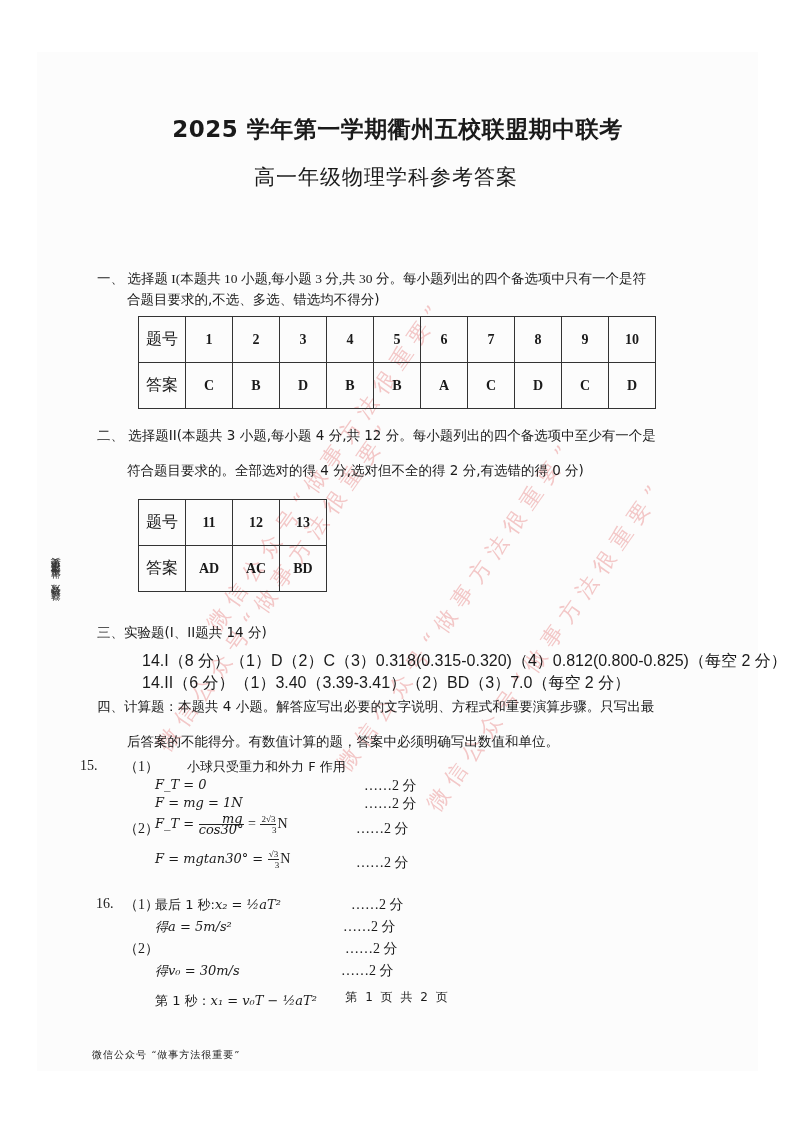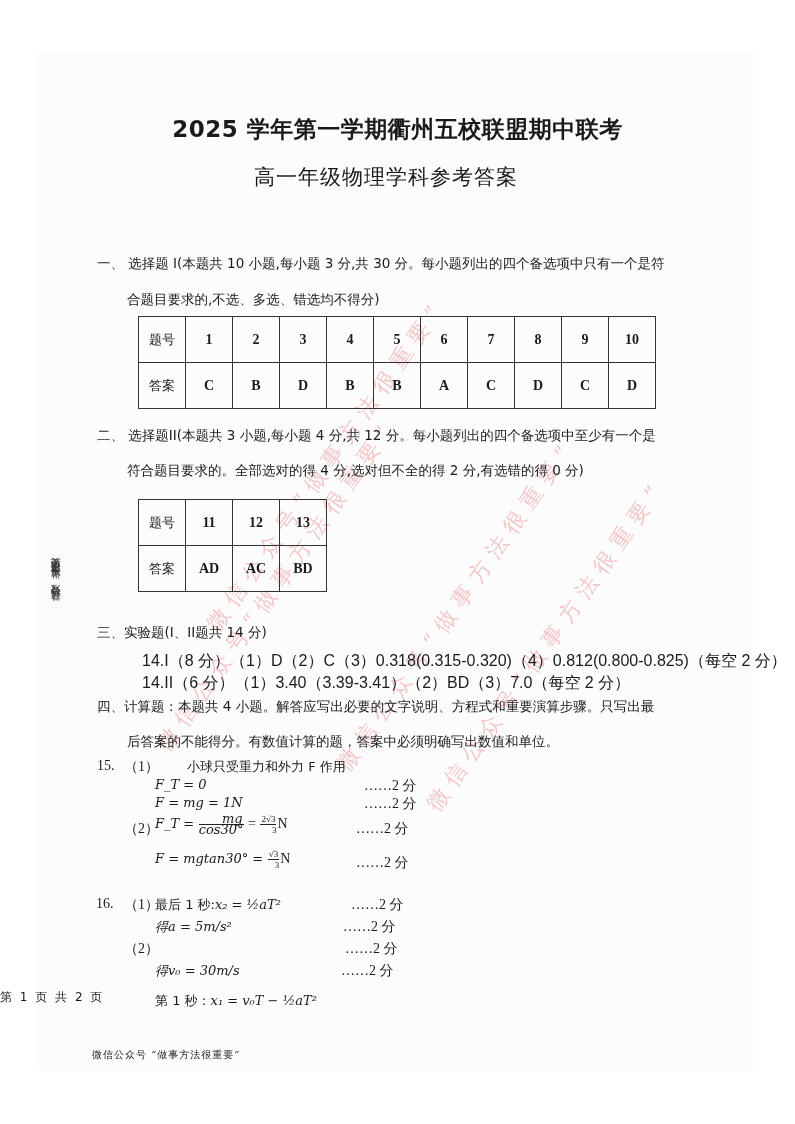--- a/index.html
+++ b/index.html
@@ -7,52 +7,52 @@
     width: 795px; height: 1124px; background: #ffffff; position: relative; overflow: hidden;
     font-family: "Liberation Serif", "DejaVu Serif", serif; color: #1a1a1a;
   }
   .sheet { position: absolute; left: 37px; top: 52px; width: 721px; height: 1019px; background: #fcfcfc; }
   .abs { position: absolute; white-space: nowrap; }
   .title { left: 0; width: 795px; top: 114px; text-align: center; font-family: "DejaVu Sans", sans-serif; font-weight: bold; font-size: 23px; letter-spacing: 0.5px; }
   .subtitle { left: 0; width: 772px; top: 163px; text-align: center; font-family: "DejaVu Sans", sans-serif; font-size: 21px; letter-spacing: 1px; }
   .sec { font-family: "DejaVu Sans", sans-serif; font-size: 13.5px; }
   table.ans { position: absolute; border-collapse: collapse; font-family: "Liberation Serif", serif; font-weight: bold; font-size: 14px; }
   table.ans td { border: 1.3px solid #333; text-align: center; vertical-align: middle; padding: 0; }
-  table.ans td.hdr { font-family: Liberation Mono, monospace; font-weight: normal; font-size: 13px; }
+  table.ans td.hdr { font-family: Liberation Mono, monospace; font-weight: normal; font-size: 16px; }
   .t1 { left: 138px; top: 316px; }
   .t1 td { height: 45px; width: 46px; }
   .t1 td.hdr { width: 46px; }
   .t2 { left: 138px; top: 499px; }
   .t2 td { height: 45px; width: 46px; }
   .exp { font-family: Liberation Sans, sans-serif; font-size: 16px; margin-left: 28px; }
   .eq { font-family: "Liberation Serif", serif; font-size: 14px; }
   .eq i { font-family: "DejaVu Serif", serif; font-style: italic; font-size: 13px; }
   .score { font-family: "Liberation Serif", serif; font-size: 14px; }
   .frac { display: inline-block; vertical-align: middle; text-align: right; font-size: 9px; line-height: 10px; margin: 0 1px; }
   .frac .num { display: block; border-bottom: 1px solid #222; padding: 0 1px; }
   .frac .den { display: block; }
-  .footer { left: 0; width: 795px; top: 989px; text-align: left; font-family: "DejaVu Sans", sans-serif; font-size: 12px; letter-spacing: 2px; }
+  .footer { left: 0; width: 795px; top: 989px; text-align: center; font-family: "DejaVu Sans", sans-serif; font-size: 12px; letter-spacing: 2px; }
   .bottom-note { left: 92px; top: 1048px; font-family: "DejaVu Serif", serif; font-size: 10px; letter-spacing: 1px; color: #222; }
   .side-note { left: 49px; top: 566px; writing-mode: vertical-rl; transform: rotate(180deg); font-family: "DejaVu Serif", serif; font-size: 10px; letter-spacing: 2px; color: #333; }
   .wm { position: absolute; color: rgba(220, 60, 60, 0.28); font-family: "DejaVu Serif", serif; font-size: 22px; letter-spacing: 8px; transform: rotate(-55deg); transform-origin: left top; white-space: nowrap; pointer-events: none; }
 </style>
 </head>
 <body>
 
 <div class="sheet"></div>
 
 <div class="wm" style="left:150px; top:740px;">微信公众号“做事方法很重要”</div>
 <div class="wm" style="left:200px; top:620px;">微信公众号“做事方法很重要”</div>
 <div class="wm" style="left:330px; top:760px;">微信公众号“做事方法很重要”</div>
 <div class="wm" style="left:420px; top:800px;">微信公众号“做事方法很重要”</div>
 
 <div class="abs title">2025 学年第一学期衢州五校联盟期中联考</div>
 <div class="abs subtitle">高一年级物理学科参考答案</div>
 
-<div class="abs sec" style="left:97px; top:255px;">一、 选择题 I(本题共 10 小题,每小题 3 分,共 30 分。每小题列出的四个备选项中只有一个是符</div>
+<div class="abs sec" style="left:97px; top:270px;font-family:Liberation Serif, serif;">一、 选择题 I(本题共 10 小题,每小题 3 分,共 30 分。每小题列出的四个备选项中只有一个是符</div>
 <div class="abs sec" style="left:127px; top:291px;">合题目要求的,不选、多选、错选均不得分)</div>
 
 <table class="ans t1">
   <tbody>
       <tr>
     <td class="hdr">题号</td>
     <td>1</td>
     <td>2</td>
     <td>3</td>
     <td>4</td>
@@ -101,21 +101,21 @@
 
 <div class="abs side-note">微信公众号  “做事方法很重要”</div>
 
 <div class="abs sec" style="left:97px; top:624px;">三、实验题(I、II题共 14 分)</div>
 <div class="abs exp" style="left:114px; top:651px;">14.I（8 分）（1）D（2）C（3）0.318(0.315-0.320)（4）0.812(0.800-0.825)（每空 2 分）</div>
 <div class="abs exp" style="left:114px; top:673px;">14.II（6 分）（1）3.40（3.39-3.41）（2）BD（3）7.0（每空 2 分）</div>
 
 <div class="abs sec" style="left:97px; top:698px;">四、计算题：本题共 4 小题。解答应写出必要的文字说明、方程式和重要演算步骤。只写出最</div>
 <div class="abs sec" style="left:127px; top:733px;">后答案的不能得分。有数值计算的题，答案中必须明确写出数值和单位。</div>
 
-<div class="abs eq" style="left:97px; top:758px;">15.</div>
+<div class="abs eq" style="left:80px; top:758px;">15.</div>
 <div class="abs eq" style="left:124px; top:758px;">（1）</div>
 <div class="abs eq" style="left:152px; top:758px; font-family:'DejaVu Sans',sans-serif; font-size:13px;margin-left:35px;">小球只受重力和外力 F 作用</div>
 <div class="abs eq" style="left:155px; top:777px;"><i>F_T = 0</i></div>
 <div class="abs score" style="left:364px; top:777px;">……2 分</div>
 <div class="abs eq" style="left:155px; top:795px;"><i>F = mg = 1N</i></div>
 <div class="abs score" style="left:364px; top:795px;">……2 分</div>
 
 <div class="abs eq" style="left:124px; top:820px;">（2）</div>
 <div class="abs eq" style="left:155px; top:814px;">
   <i>F_T =</i>

